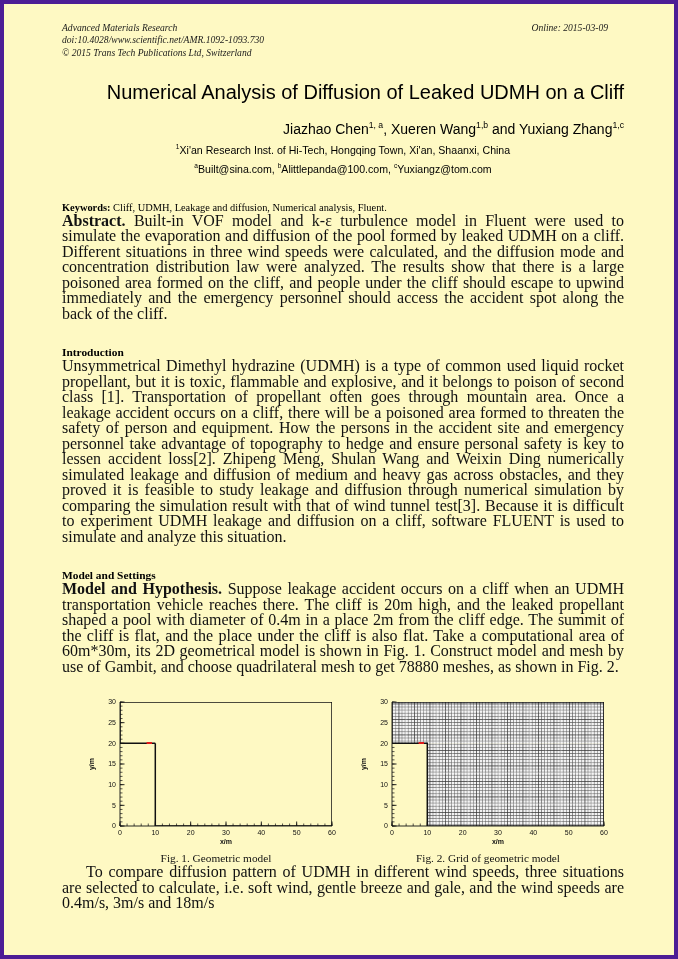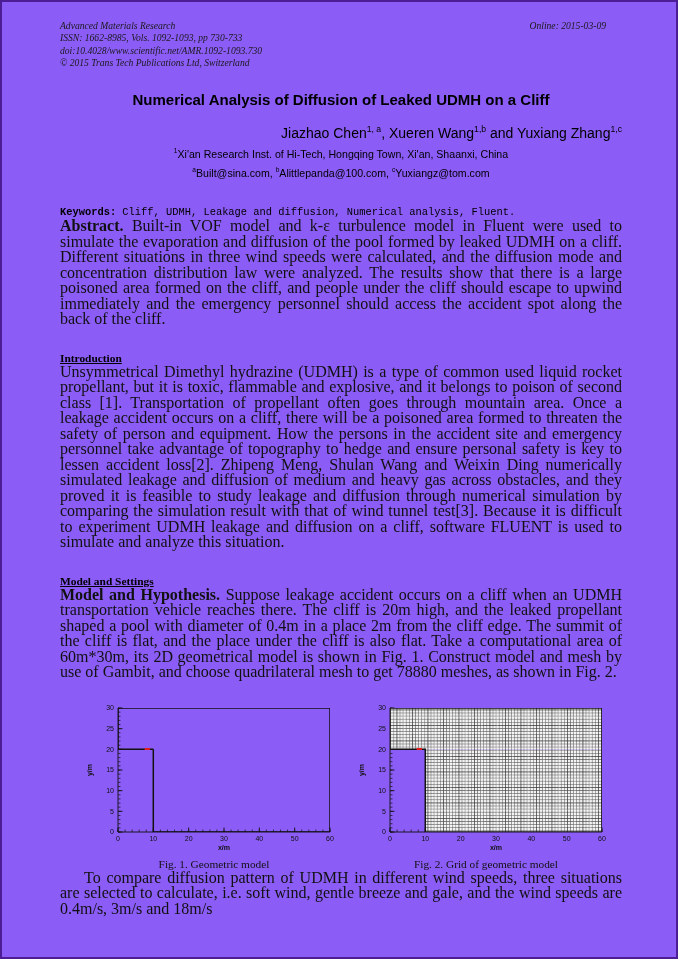--- a/index.html
+++ b/index.html
@@ -7,24 +7,24 @@
     padding: 0;
     background: #8d8d8d;
   }
   body {
     font-family: "Liberation Serif", serif;
   }
   .page {
     position: relative;
     width: 678px;
     height: 959px;
-    background: #8b5cf6;
+    background: #fef9c3;
     box-sizing: border-box;
     overflow: hidden;
-    border: 2px solid #4c1d95;
+    border: 4px solid #4c1d95;
   }
   .content {
     position: absolute;
     left: 58px;
     top: 18px;
     width: 562px;
   }
 
   
   .jhead {
@@ -38,23 +38,23 @@
     position: absolute;
     right: 16px;
     top: 0;
     white-space: nowrap;
   }
   .jhead div.l { white-space: nowrap; }
 
   
   .title {
     font-family: "Liberation Sans", sans-serif;
-    font-weight: bold;
-    font-size: 15px;
-    text-align: center;
+    font-weight: normal;
+    font-size: 20px;
+    text-align: right;
     margin-top: 22px;
     color: #000;
   }
   .authors {
     font-family: "Liberation Sans", sans-serif;
     font-size: 14px;
     text-align: right;
     margin-top: 17px;
     color: #000;
   }
@@ -69,21 +69,21 @@
     font-family: "Liberation Sans", sans-serif;
     font-size: 10.6px;
     text-align: center;
     margin-top: 7px;
     color: #000;
   }
   sup { font-size: 0.62em; vertical-align: super; line-height: 0; }
 
   
   .kw {
-    font-family: Liberation Mono, monospace;
+    font-family: Liberation Serif, serif;
     font-size: 10.4px;
     margin-top: 27px;
     color: #000;
   }
   .kw b { font-weight: bold; }
 
   p.body {
     font-size: 16px;
     line-height: 15.5px;
     text-align: justify;
@@ -91,21 +91,20 @@
     margin: 0;
   }
   .abstract { margin-top: 20px; }
   .abstract b, .runin { font-weight: bold; }
 
   h2.sec {
     font-size: 11.4px;
     font-weight: bold;
     margin: 25px 0 0 0;
     color: #000;
-    text-decoration: underline;
   }
   .aftersec { margin-top: 11px; }
 
   
   .figs {
     display: flex;
     margin-top: 14px;
     justify-content: flex-end;
   }
   .figbox { width: 272px; }
@@ -131,21 +130,20 @@
   .lastpara { margin-top: 16px; text-indent: 24px; }
 </style>
 </head>
 <body>
 
 <div class="page">
   <div class="content">
 
     <div class="jhead">
       <div class="l">Advanced Materials Research</div>
-      <div class="l">ISSN: 1662-8985, Vols. 1092-1093, pp 730-733</div>
       <div class="l">doi:10.4028/www.scientific.net/AMR.1092-1093.730</div>
       <div class="l">© 2015 Trans Tech Publications Ltd, Switzerland</div>
       <div class="online">Online: 2015-03-09</div>
     </div>
 
     <div class="title">Numerical Analysis of Diffusion of Leaked UDMH on a Cliff</div>
 
     <div class="authors"><span>Jiazhao Chen</span><sup>1, a</sup><span>, </span><span>Xueren Wang</span><sup>1,b</sup><span> and </span><span>Yuxiang Zhang</span><sup>1,c</sup></div>
 
     <div class="affil">

